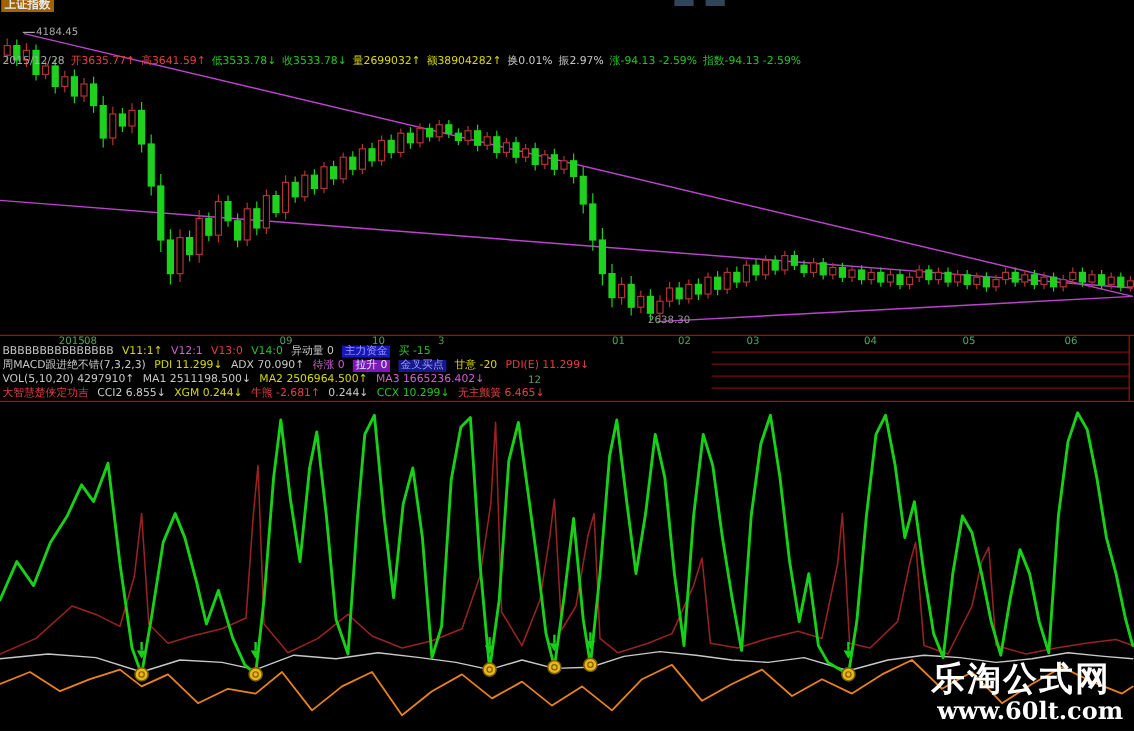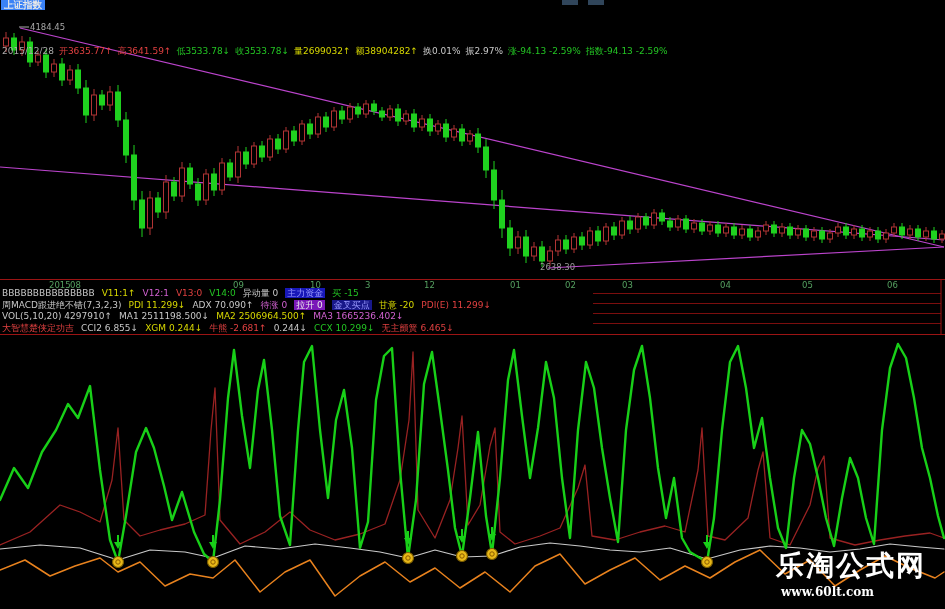--- a/index.html
+++ b/index.html
@@ -1,31 +1,31 @@
 <!DOCTYPE html>
 <html><head>
 <meta charset="utf-8">
 <style>
   * { margin:0; padding:0; box-sizing:border-box; }
   body { background:#222; font-family:"DejaVu Sans", sans-serif; }
   .stage { position:relative; width:945px; height:609px; background:#000; overflow:hidden; }
-  .titlebar { position:absolute; left:1px; top:0; background:#3b82f6; color:#e8e8e8;
+  .titlebar { position:absolute; left:1px; top:0; background:#a16207; color:#e8e8e8;
               font-size:9.5px; line-height:10px; padding:0 3px; font-weight:bold; }
   .infobar { position:absolute; left:2px; top:10px; font-size:9px; line-height:11px;
              white-space:nowrap; font-family:"DejaVu Sans", sans-serif;margin-top:36px; }
   .infobar span { margin-right:5px; }
   .date { color:#aaaaaa; }
   .ind-row { position:absolute; left:2px; font-size:9px; line-height:11px; white-space:nowrap; }
   .ind-row span { margin-right:7px; }
   .axis-label { position:absolute; top:281px; font-size:8.5px; color:#55a060; line-height:9px; }
   .anno { position:absolute; font-size:8.5px; color:#a8a8a8; line-height:9px; }
   svg { position:absolute; left:0; top:0; }
   .watermark1 { position:absolute; left:776px; top:551px; color:#ffffff; font-size:28px;
                 font-weight:bold; letter-spacing:2px; line-height:30px; }
-  .watermark2 { position:absolute; left:781px; top:582px; color:#ffffff; font-size:12px;
+  .watermark2 { position:absolute; left:781px; top:582px; color:#ffffff; font-size:20px;
                 font-weight:bold; font-family:"DejaVu Serif", serif; line-height:20px; }
   .edge-artifact { position:absolute; top:0; height:5px; width:16px; background:#4a6a8a; opacity:.65; }
 </style>
 </head>
 <body>
 
 <div class="stage">
 
   <svg id="cv" width="945" height="609">
       <line x1="0" y1="279.5" x2="945" y2="279.5" stroke="#9b1414" stroke-width="1"></line>
@@ -316,21 +316,21 @@
 
   <div class="anno" style="left:30px; top:23px">4184.45</div>
   <div class="anno" style="left:540px; top:263px; color:#999">2638.30</div>
 
   <div id="axis-row">
       <div class="axis-label" style="left: 6px; margin-left: 43px;">2015</div>
       <div class="axis-label" style="left: 70px;">08</div>
       <div class="axis-label" style="left: 233px;">09</div>
       <div class="axis-label" style="left: 310px;">10</div>
       <div class="axis-label" style="left: 365px;">3</div>
-      <div class="axis-label" style="left: 424px;">12</div>
+      <div class="axis-label" style="left: 440px; margin-top: 32px;">12</div>
       <div class="axis-label" style="left: 510px;">01</div>
       <div class="axis-label" style="left: 565px;">02</div>
       <div class="axis-label" style="left: 622px;">03</div>
       <div class="axis-label" style="left: 720px;">04</div>
       <div class="axis-label" style="left: 802px;">05</div>
       <div class="axis-label" style="left: 887px;">06</div>
     </div>
 
   <div id="rows">
       <div class="ind-row" style="top: 288px;"><span style="color: rgb(200, 200, 200);">BBBBBBBBBBBBBBB</span><span style="color: rgb(216, 216, 0);">V11:1↑</span><span style="color: rgb(208, 96, 208);">V12:1</span><span style="color: rgb(224, 64, 64);">V13:0</span><span style="color: rgb(35, 196, 35);">V14:0</span><span style="color: rgb(200, 200, 200);">异动量 0</span><span style="color: rgb(153, 153, 255); background: rgb(24, 24, 184); padding: 0px 2px;">主力资金</span><span style="color: rgb(35, 196, 35);">买 -15</span></div>

